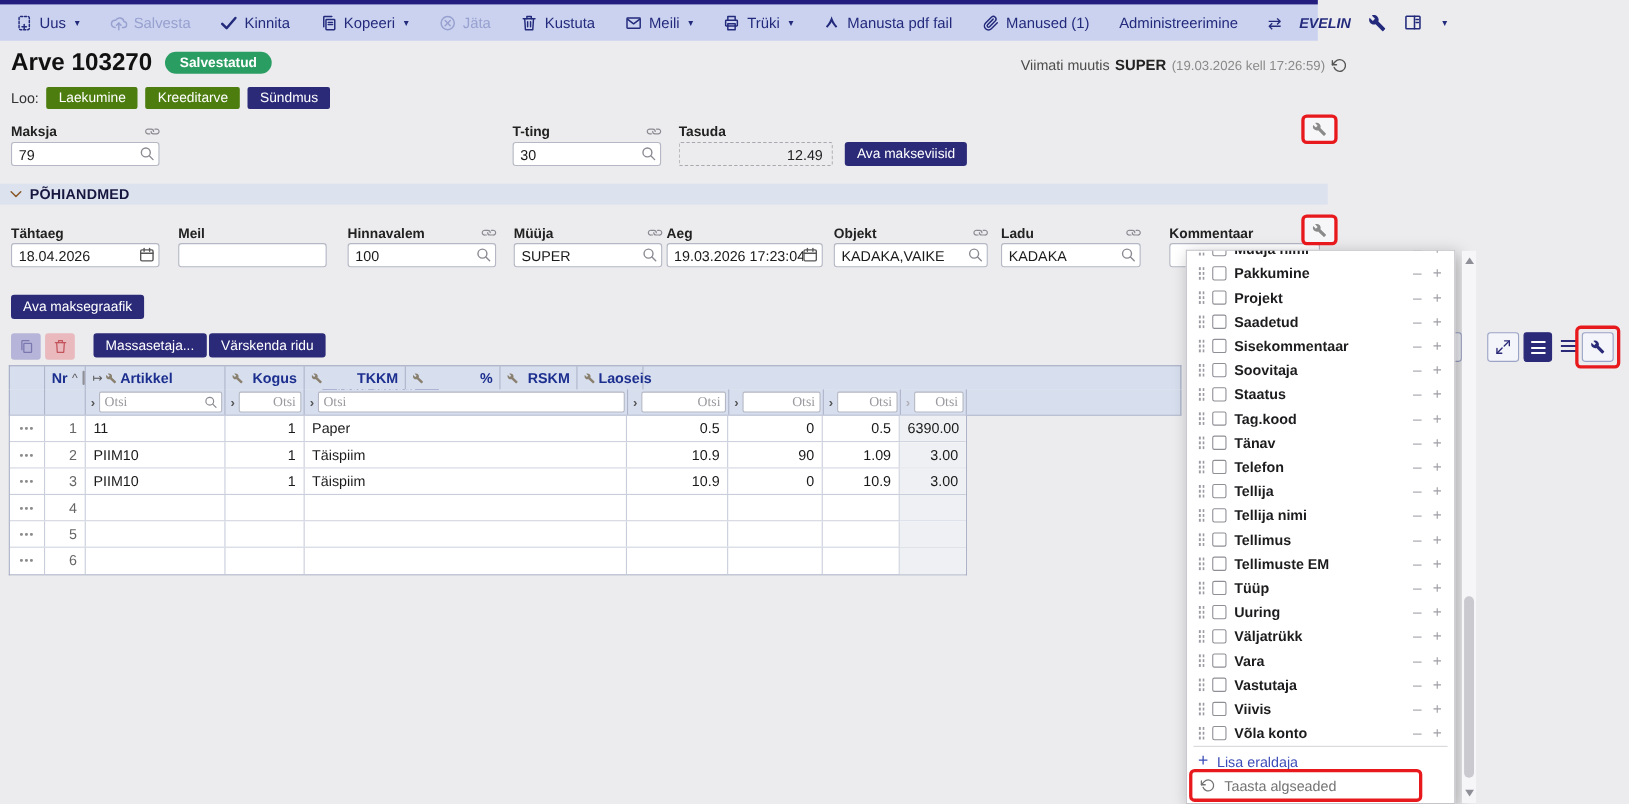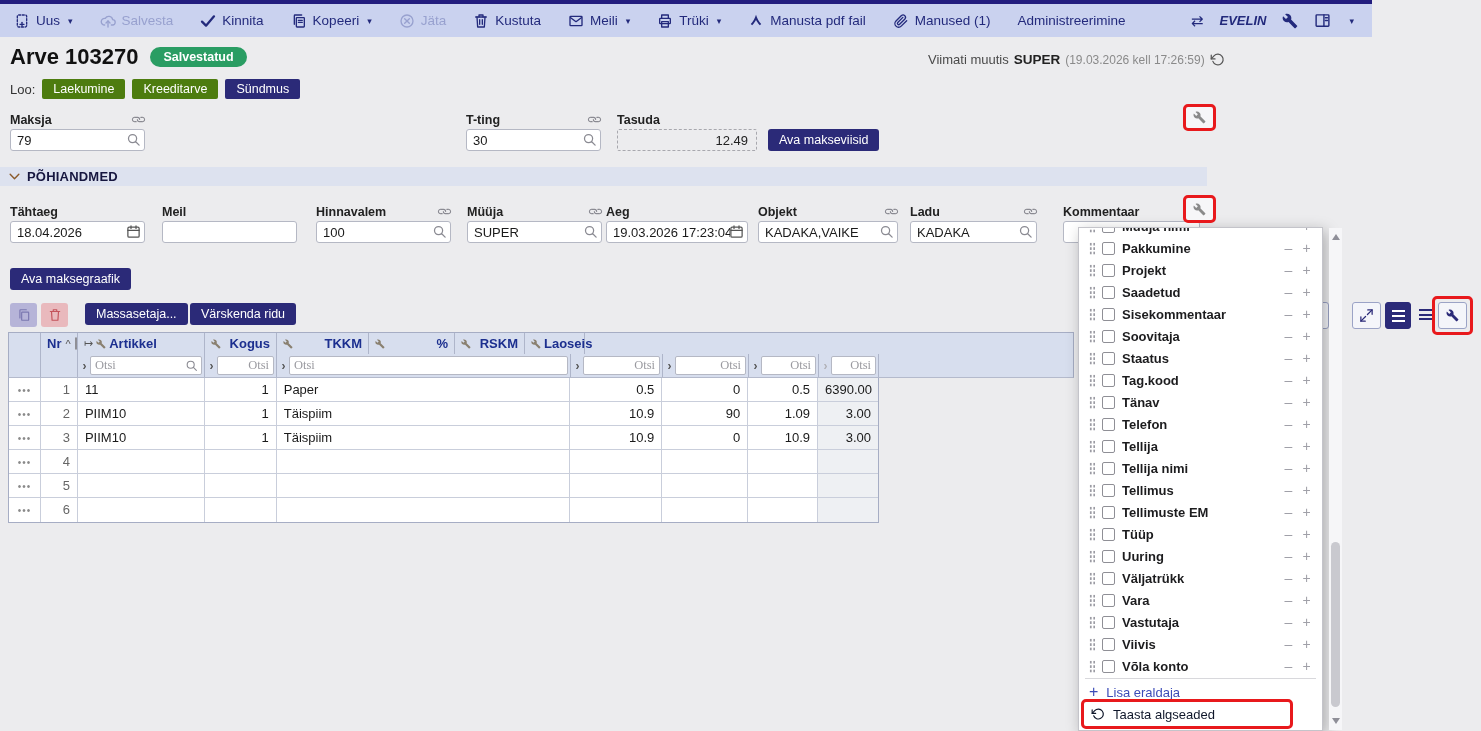--- a/index.html
+++ b/index.html
@@ -3,21 +3,21 @@
 <meta charset="utf-8">
 <style>
   * { margin:0; padding:0; box-sizing:border-box; }
   html,body { width:1481px; height:731px; }
   body { font-family:"Liberation Sans", sans-serif; background:#ececee; color:#1a1a1a; }
   .screen { position:relative; width:1481px; height:731px; overflow:hidden; background:#ececee; }
   svg { display:block; }
   .stroke { fill:none; stroke:currentColor; stroke-width:2; stroke-linecap:round; stroke-linejoin:round; }
 
   
-  .topbar { position:absolute; left:0; top:0; width:1372px; height:37px; background:#cad2ef;
+  .topbar { position:absolute; left:0; top:0; width:1198px; height:37px; background:#cad2ef;
             border-top:4px solid #221d7e; display:flex; align-items:center; gap:27px; padding:0 18px 0 14px; }
   .tb-item { display:flex; align-items:center; gap:6px; color:#232a7c; font-size:13.5px; cursor:pointer; white-space:nowrap; }
   .tb-item.disabled { color:#98a1cf; }
   .tb-item .ic { width:16px; height:16px; color:inherit; }
   .caret { font-size:9px; margin-left:2px; color:inherit; }
   .tb-right { margin-left:auto; display:flex; align-items:center; gap:16px; color:#232a7c; }
   .tb-user { font-style:italic; font-weight:bold; font-size:13px; }
   .swap-glyph { font-size:15px; }
 
   
@@ -117,21 +117,21 @@
   .drag { width:6px; height:13px; flex:none; cursor:grab;
           background-image:radial-gradient(circle,#9b9ba3 1px,transparent 1.3px); background-size:3.5px 4.4px; }
   .cb { width:13px; height:13px; border:1px solid #8f8f96; border-radius:2px; background:#fff; flex:none; cursor:pointer; }
   .p-label { font-size:13px; font-weight:bold; color:#1c1c1e; flex:1; white-space:nowrap; overflow:hidden; }
   .pm, .pp { color:#a0a0a8; font-size:14px; width:11px; text-align:center; cursor:pointer; }
   .p-sep { position:absolute; left:6px; right:6px; top:450px; border-top:1px solid #d8d8dc; }
   .p-add { position:absolute; left:10px; top:455px; display:flex; align-items:center; gap:8px; color:#3c4cb8;
            font-size:13px; cursor:pointer; }
   .p-add .plus { font-size:16px; }
   .p-reset-box { position:absolute; left:2px; top:471px; width:212px; height:30px; border:3px solid #e8191c;
-                 border-radius:5px; display:flex; align-items:center; gap:8px; padding-left:7px; color:#0f172a;
+                 border-radius:5px; display:flex; align-items:center; gap:8px; padding-left:7px; color:#737373;
                  font-size:13px; cursor:pointer; }
   .p-reset-box svg { width:14px; height:14px; }
 
   
   .p-scroll { position:absolute; left:1329px; top:228px; width:13px; height:502px; background:#f6f6f8; z-index:55; }
   .ps-up, .ps-down { position:absolute; left:3px; width:0; height:0; border-left:4px solid transparent; border-right:4px solid transparent; }
   .ps-up { top:6px; border-bottom:6px solid #8f8f98; }
   .ps-down { bottom:6px; border-top:6px solid #8f8f98; }
   .ps-thumb { position:absolute; left:2px; top:314px; width:9px; height:165px; background:#c9c9cf; border-radius:5px; }
 </style>

